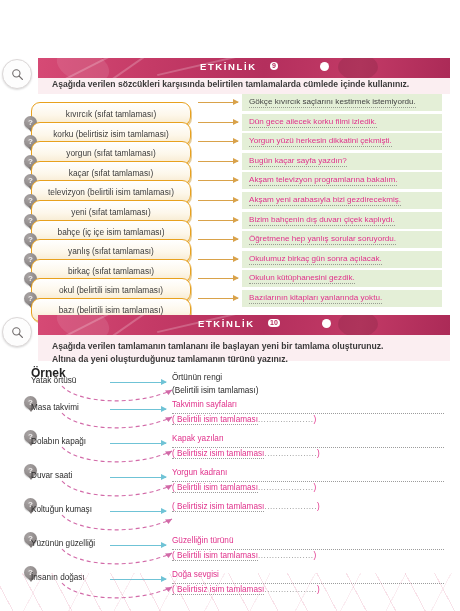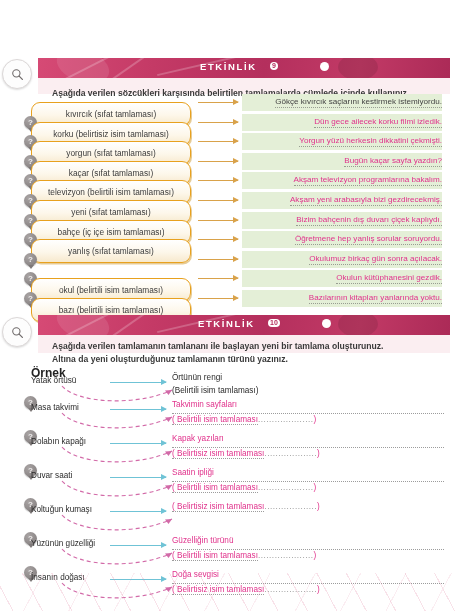--- a/index.html
+++ b/index.html
@@ -118,21 +118,20 @@
     content:""; position:absolute; right:-1px; top:-3px;
     border-left: 6px solid #d9a24a;
     border-top: 3.5px solid transparent;
     border-bottom: 3.5px solid transparent;
   }
   .ansline {
     position: absolute; left: 218px; right: 0; top: 0; height: 17px;
     background: #e4efd7;
     display: flex; align-items: center;
     padding-left: 7px;
-    justify-content: flex-end;
   }
   .ansline .txt {
     font-size: 8.1px;
     color: #444;
     border-bottom: 1px dotted rgba(90,90,90,.55);
     padding-bottom: 1px;
   }
   .ansline.filled .txt { color: #e0318b; }
 
   
@@ -191,21 +190,21 @@
     <div class="blob1"></div>
     <div class="blob2"></div>
     <div class="swoosh-a"></div>
     <div class="swoosh-b"></div>
     <div class="swoosh-c"></div>
     <div class="banner-label" style="left:162px;">ETKİNLİK</div>
     <div class="banner-num" style="left:232px;">9</div>
     <div class="dot" style="left:282px;"></div>
   </div>
 
-  <div class="instr" style="left:38px; right:10px; top:46px; height:16px; padding-top:9px;">Aşağıda verilen sözcükleri karşısında belirtilen tamlamalarda cümlede içinde kullanınız.</div>
+  <div class="instr" style="left:38px; right:10px; top:46px; height:16px; padding-top:0;">Aşağıda verilen sözcükleri karşısında belirtilen tamlamalarda cümlede içinde kullanınız.</div>
 
   <div id="ex9-rows">
       <div class="ex9-row" style="top: 62px;">
         <div class="termbox">kıvırcık (sıfat tamlaması)</div>
         <div class="arrow"></div>
         <div class="ansline">
           <span class="txt">Gökçe kıvırcık saçlarını kestirmek istemiyordu.</span>
         </div>
       </div>
       <div class="ex9-row" style="top: 81.6px;">
@@ -259,20 +258,21 @@
       <div class="ex9-row" style="top: 199.2px;">
         <div class="qbadge">?</div>
         <div class="termbox">yanlış (sıfat tamlaması)</div>
         <div class="arrow"></div>
         <div class="ansline filled">
           <span class="txt">Öğretmene hep yanlış sorular soruyordu.</span>
         </div>
       </div>
       <div class="ex9-row" style="top: 218.8px;">
         <div class="qbadge">?</div>
+        <div class="termbox">birkaç (sıfat tamlaması)</div>
         <div class="arrow"></div>
         <div class="ansline filled">
           <span class="txt">Okulumuz birkaç gün sonra açılacak.</span>
         </div>
       </div>
       <div class="ex9-row" style="top: 238.4px;">
         <div class="qbadge">?</div>
         <div class="termbox">okul (belirtili isim tamlaması)</div>
         <div class="arrow"></div>
         <div class="ansline filled">
@@ -293,21 +293,21 @@
     <div class="blob1"></div>
     <div class="blob2"></div>
     <div class="swoosh-a"></div>
     <div class="swoosh-b"></div>
     <div class="swoosh-c"></div>
     <div class="banner-label" style="left:160px;">ETKİNLİK</div>
     <div class="banner-num" style="left:230px; width:12px; border-radius:6px;">10</div>
     <div class="dot" style="left:284px;"></div>
   </div>
 
-  <div class="instr" style="left:38px; right:10px; top:303px; height:18px;">
+  <div class="instr" style="left:38px; right:10px; top:303px; height:26px;">
     <span class="l2">Aşağıda verilen tamlamanın tamlananı ile başlayan yeni bir tamlama oluşturunuz.</span>
     <span class="l2">Altına da yeni oluşturduğunuz tamlamanın türünü yazınız.</span>
   </div>
 
   <div class="ornek-label" style="top:334px;">Örnek</div>
 
   <div id="ex10-rows">
       <div class="ex10-row" style="top: 344px; height: 30px;">
         <div class="ex10-left">Yatak örtüsü</div>
         <div class="ex10-arrow" style="left: 86px; width: 56px;"></div>
@@ -348,21 +348,21 @@
       </div>
       <div class="ex10-row" style="top: 439px; height: 30px;">
         <div class="qbadge" style="top: -7px;">?</div>
         <div class="ex10-left">Duvar saati</div>
         <div class="ex10-arrow" style="left: 86px; width: 56px;"></div>
         <div class="curve" style="left: 36px; top: 8px;"><svg width="120" height="22" viewBox="0 0 120 22">
             <path d="M2 2 C 18 20, 78 22, 112 6" fill="none" stroke="#d26aa8" stroke-width="1.1" stroke-dasharray="4,3"></path>
             <polygon points="112,6 105,6.5 108.5,11" fill="#d26aa8"></polygon>
           </svg></div>
         <div class="ex10-main filled" style="left: 148px; top: -4px; right: 0px;">
-          <span class="a1">Saatin ipliği</span>
+          <span class="a1">Yorgun kadranı</span>
           <span class="a2"><span style="border-bottom: 1px dotted rgba(90, 90, 90, 0.6);">( Belirtili isim tamlaması</span><span class="dots">....................</span><span>)</span></span>
         </div>
       </div>
       <div class="ex10-row" style="top: 473px; height: 30px;">
         <div class="qbadge" style="top: -7px;">?</div>
         <div class="ex10-left">Koltuğun kumaşı</div>
         <div class="ex10-arrow" style="left: 86px; width: 56px;"></div>
         <div class="curve" style="left: 36px; top: 8px;"><svg width="120" height="22" viewBox="0 0 120 22">
             <path d="M2 2 C 18 20, 78 22, 112 6" fill="none" stroke="#d26aa8" stroke-width="1.1" stroke-dasharray="4,3"></path>
             <polygon points="112,6 105,6.5 108.5,11" fill="#d26aa8"></polygon>

